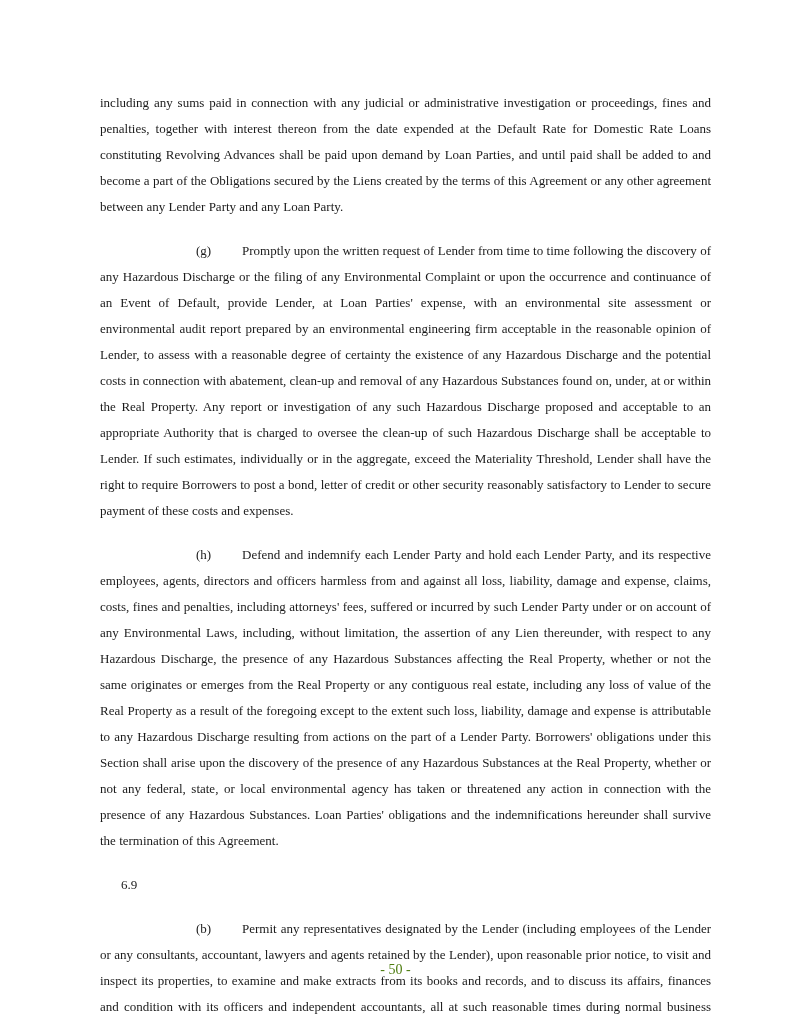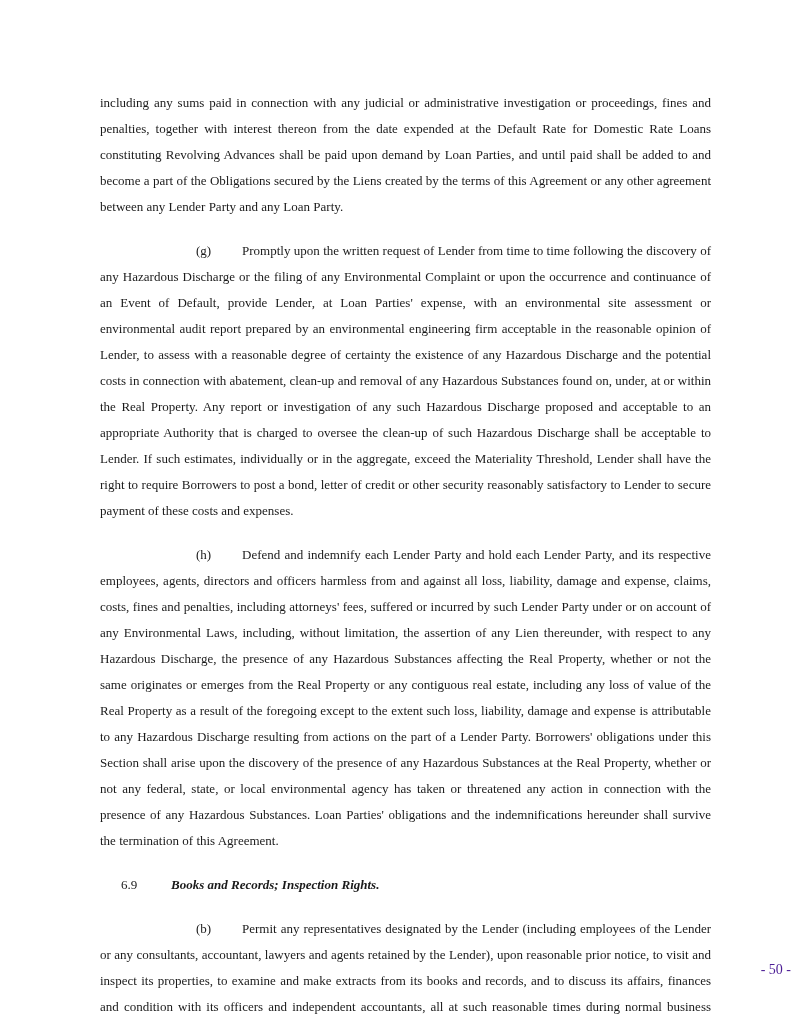--- a/index.html
+++ b/index.html
@@ -46,43 +46,42 @@
     }
     .heading .title {
       font-weight: bold;
       font-style: italic;
     }
     .footer {
       position: absolute;
       top: 962px;
       left: 0;
       width: 791px;
-      text-align: right;
+      text-align: center;
       font-size: 14px;
-      color: #4c1d95;
+      color: #4d7c0f;
     }
   </style>
 </head>
 <body>
 
 <div class="page">
 
   <p class="para">including any sums paid in connection with any judicial or administrative investigation or proceedings, fines and penalties, together with interest thereon from the date expended at the Default Rate for Domestic Rate Loans constituting Revolving Advances shall be paid upon demand by Loan Parties, and until paid shall be added to and become a part of the Obligations secured by the Liens created by the terms of this Agreement or any other agreement between any Lender Party and any Loan Party.</p>
 
   <p class="para">
     <span class="indent"></span><span class="marker">(g)</span><span>Promptly upon the written request of Lender from time to time following the discovery of any Hazardous Discharge or the filing of any Environmental Complaint or upon the occurrence and continuance of an Event of Default, provide Lender, at Loan Parties' expense, with an environmental site assessment or environmental audit report prepared by an environmental engineering firm acceptable in the reasonable opinion of Lender, to assess with a reasonable degree of certainty the existence of any Hazardous Discharge and the potential costs in connection with abatement, clean-up and removal of any Hazardous Substances found on, under, at or within the Real Property.  Any report or investigation of any such Hazardous Discharge proposed and acceptable to an appropriate Authority that is charged to oversee the clean-up of such Hazardous Discharge shall be acceptable to Lender.  If such estimates, individually or in the aggregate, exceed the Materiality Threshold, Lender shall have the right to require Borrowers to post a bond, letter of credit or other security reasonably satisfactory to Lender to secure payment of these costs and expenses.</span>
   </p>
 
   <p class="para">
     <span class="indent"></span><span class="marker">(h)</span><span>Defend and indemnify each Lender Party and hold each Lender Party, and its respective employees, agents, directors and officers harmless from and against all loss, liability, damage and expense, claims, costs, fines and penalties, including attorneys' fees, suffered or incurred by such Lender Party under or on account of any Environmental Laws, including, without limitation, the assertion of any Lien thereunder, with respect to any Hazardous Discharge, the presence of any Hazardous Substances affecting the Real Property, whether or not the same originates or emerges from the Real Property or any contiguous real estate, including any loss of value of the Real Property as a result of the foregoing except to the extent such loss, liability, damage and expense is attributable to any Hazardous Discharge resulting from actions on the part of a Lender Party.  Borrowers' obligations under this Section shall arise upon the discovery of the presence of any Hazardous Substances at the Real Property, whether or not any federal, state, or local environmental agency has taken or threatened any action in connection with the presence of any Hazardous Substances.  Loan Parties' obligations and the indemnifications hereunder shall survive the termination of this Agreement.</span>
   </p>
 
   <div class="heading">
     <span class="num">6.9</span>
-    <span class="title">Books and Records; Inspection Rights.</span>
   </div>
 
 
   <p class="para">
     <span class="indent"></span><span class="marker">(b)</span><span>Permit any representatives designated by the Lender (including employees of the Lender or any consultants, accountant, lawyers and agents retained by the Lender), upon reasonable prior notice, to visit and inspect its properties, to examine and make extracts from its books and records, and to discuss its affairs, finances and condition with its officers and independent accountants, all at such reasonable times during normal business hours and as often</span>
   </p>
 
 </div>
 
 <div class="footer">- 50 -</div>

